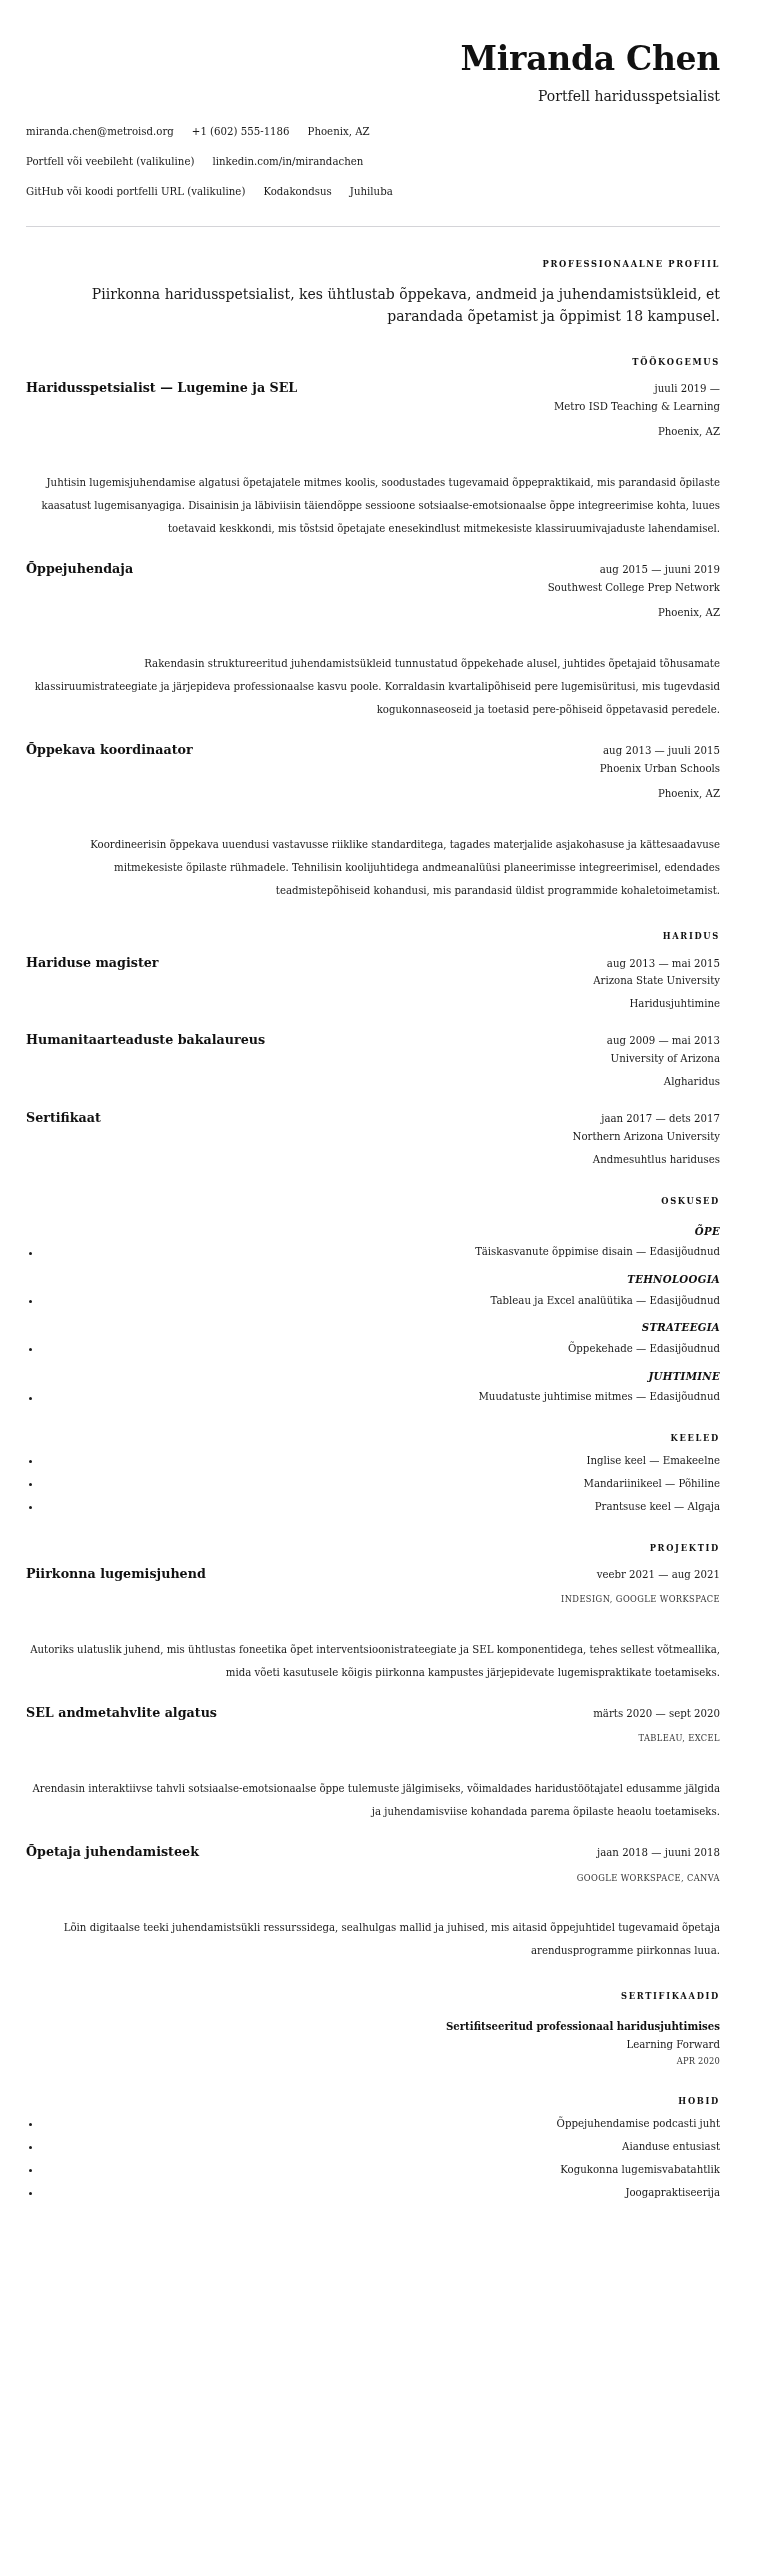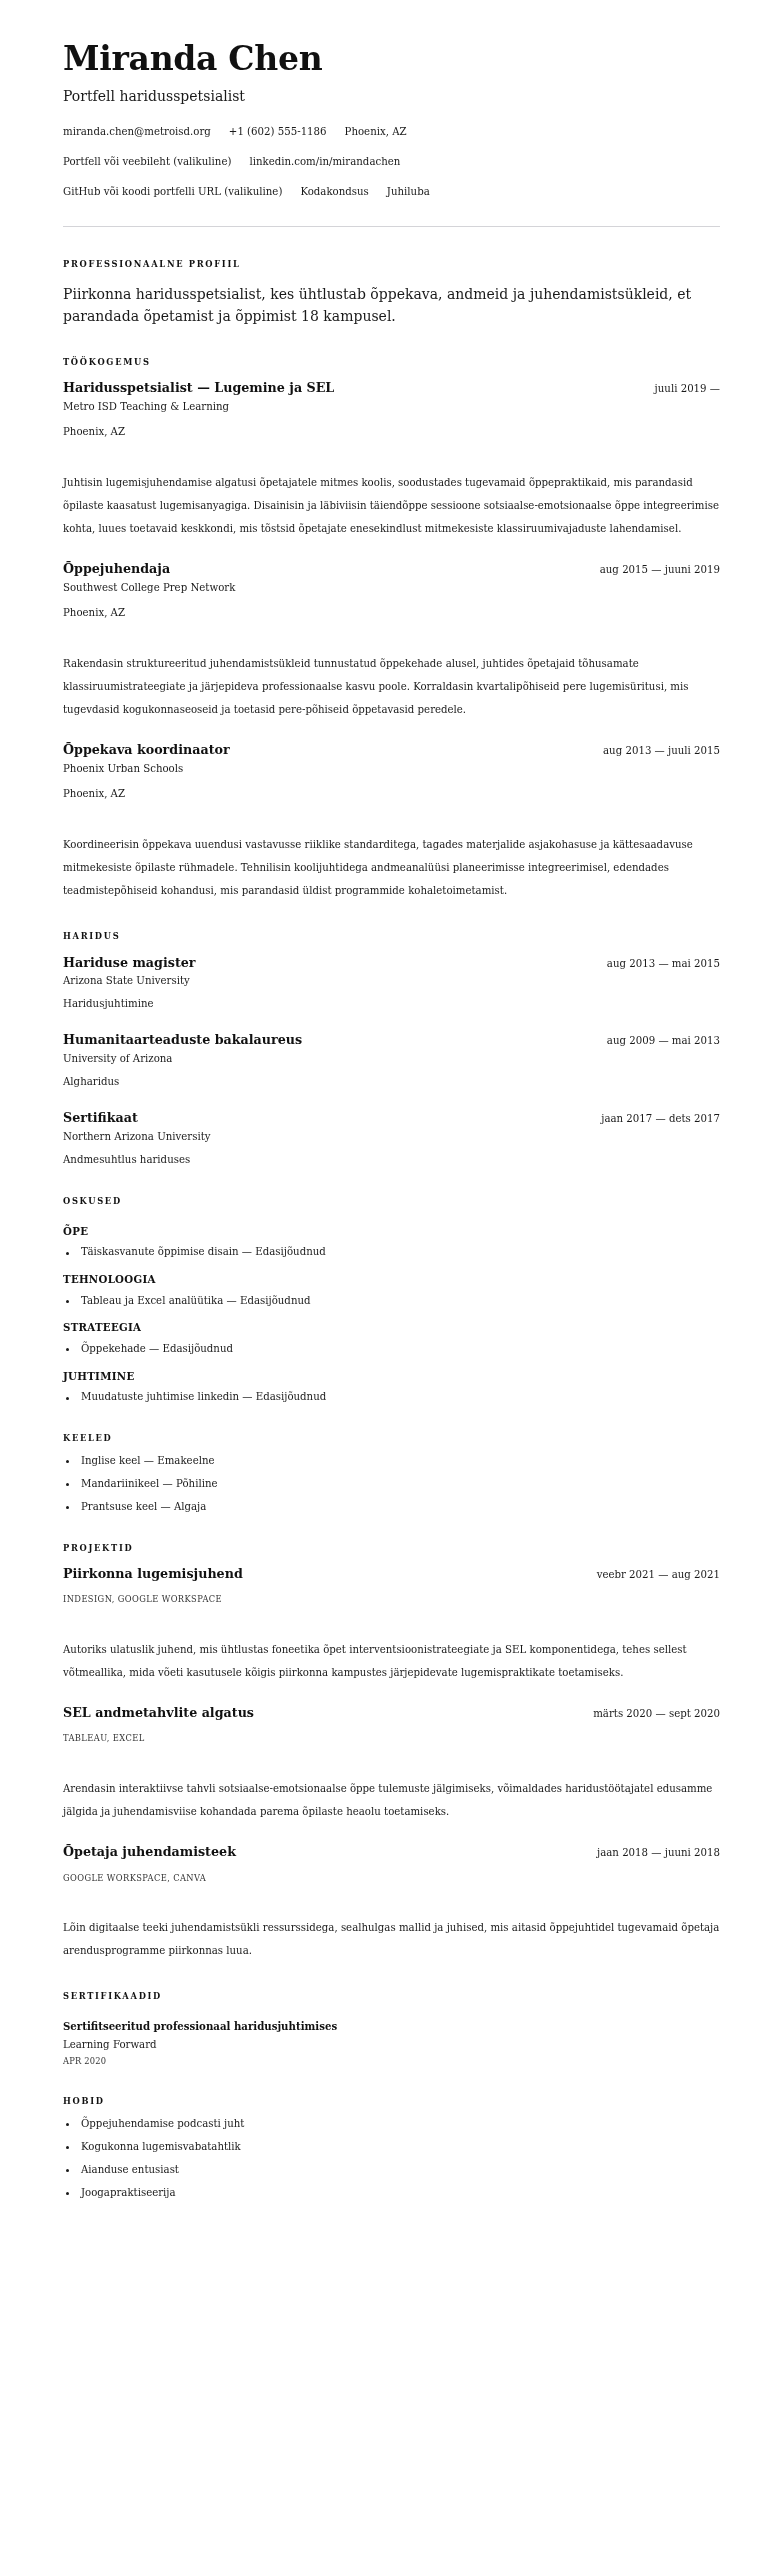--- a/index.html
+++ b/index.html
@@ -2,21 +2,21 @@
 <html style="font-size:10.2px"><head>
 <meta charset="utf-8">
 <style>
   * { box-sizing: border-box; margin: 0; padding: 0; }
   html, body { background: #ffffff; }
   body {
     width: 763px;
     font-family: "DejaVu Serif", serif;
     color: #111111;
   }
-  .page { padding: 39px 43px 38px 63px; }
+  .page { padding: 39px 43px 38px 26px; text-align: right; }
   .name { font-size: 33px; font-weight: bold; line-height: 39px; letter-spacing: -0.3px; }
   .headline { font-size: 14px; line-height: 19px; margin-top: 9px; color: #1a1a1a; }
   .contact-row { display: flex; gap: 0 18px; font-size: 10.2px; line-height: 14px; color: #1a1a1a; }
   .contact-row.first { margin-top: 19px; }
   .contact-row + .contact-row { margin-top: 16px; }
   .divider { border: 0; border-top: 1.3px solid #d4d4d8; margin-top: 27px; }
 
   .section-title {
     font-size: 8.3px; font-weight: bold; letter-spacing: 1.7px; text-transform: uppercase;
     line-height: 11.4px; color: #111;
@@ -30,21 +30,21 @@
   .entry-title { font-size: 12.7px; font-weight: bold; line-height: 18px; }
   .entry-date { font-size: 10.2px; line-height: 14px; color: #1a1a1a; white-space: nowrap; }
   .entry-org { font-size: 10.2px; line-height: 14px; margin-top: 2.5px; color: #1a1a1a; }
   .entry-loc { font-size: 10.2px; line-height: 14px; margin-top: 11.4px; color: #1a1a1a; }
   .entry-desc { font-size: 10.2px; line-height: 23px; margin-top: 32px; color: #1a1a1a; }
   .job + .job { margin-top: 20.3px; }
 
   .edu + .edu { margin-top: 20.3px; }
   .edu .entry-loc { margin-top: 9px; }
 
-  .skill-group-title { font-size: 10.2px; font-weight: bold; letter-spacing: 0.3px; line-height: 14px; margin-top: 12.7px; }
+  .skill-group-title { font-size: 10.2px; font-weight: bold; letter-spacing: 0.3px; line-height: 14px; margin-top: 12.7px; font-style: italic; }
   .section .section-title + .skill-group-title { margin-top: 16.5px; }
   ul.bullets { list-style: none; margin-top: 9px; }
   ul.bullets li { position: relative; padding-left: 18px; font-size: 10.2px; line-height: 14px; color: #1a1a1a; }
   ul.bullets li::before {
     content: ""; position: absolute; left: 2.5px; top: 6.4px; width: 3.2px; height: 3.2px; border-radius: 50%; background: #1a1a1a;
   }
   ul.bullets.tight li + li { margin-top: 9px; }
   .skill-group-title + ul.bullets { margin-top: 7.6px; }
 
   .proj + .proj { margin-top: 20.3px; }
@@ -167,21 +167,21 @@
       <li>Tableau ja Excel analüütika — Edasijõudnud</li>
     </ul>
 
     <div class="skill-group-title">STRATEEGIA</div>
     <ul class="bullets">
       <li>Õppekehade — Edasijõudnud</li>
     </ul>
 
     <div class="skill-group-title">JUHTIMINE</div>
     <ul class="bullets">
-      <li>Muudatuste juhtimise linkedin — Edasijõudnud</li>
+      <li>Muudatuste juhtimise mitmes — Edasijõudnud</li>
     </ul>
   </section>
 
   <section class="section">
     <h2 class="section-title">KEELED</h2>
     <ul class="bullets tight lang-list">
       <li>Inglise keel — Emakeelne</li>
       <li>Mandariinikeel — Põhiline</li>
       <li>Prantsuse keel — Algaja</li>
     </ul>
@@ -222,20 +222,20 @@
     <h2 class="section-title">SERTIFIKAADID</h2>
     <div class="cert-title">Sertifitseeritud professionaal haridusjuhtimises</div>
     <div class="cert-org">Learning Forward</div>
     <div class="cert-date">APR 2020</div>
   </section>
 
   <section class="section">
     <h2 class="section-title">HOBID</h2>
     <ul class="bullets tight hob-list">
       <li>Õppejuhendamise podcasti juht</li>
+      <li>Aianduse entusiast</li>
       <li>Kogukonna lugemisvabatahtlik</li>
-      <li>Aianduse entusiast</li>
       <li>Joogapraktiseerija</li>
     </ul>
   </section>
 
 </div>
 
 
 </body></html>

